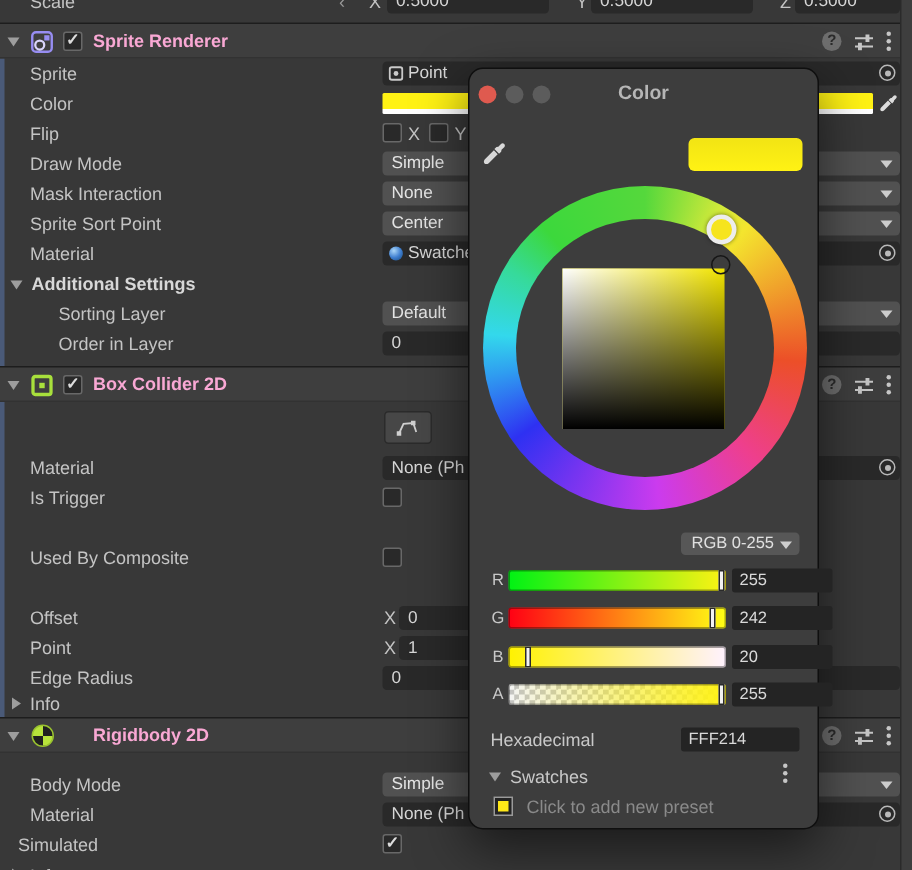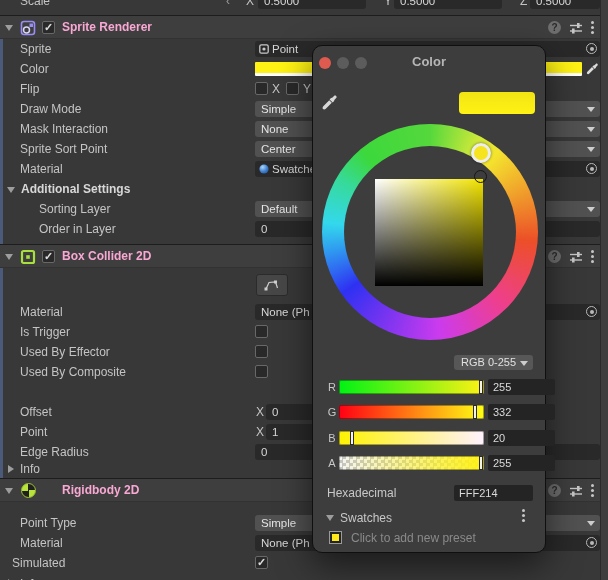--- a/index.html
+++ b/index.html
@@ -224,24 +224,20 @@
       <span class="txt">None (Ph</span>
       <div class="picker"></div>
     </div>
   </div>
 
   <div class="row" style="top:322px">
     <span class="lbl" style="left:20px">Is Trigger</span>
     <div class="cb" style="left:255px"></div>
   </div>
 
-  <div class="row" style="top:342px">
-    <span class="lbl" style="left:20px">Used By Effector</span>
-    <div class="cb" style="left:255px"></div>
-  </div>
 
   <div class="row" style="top:362px">
     <span class="lbl" style="left:20px">Used By Composite</span>
     <div class="cb" style="left:255px"></div>
   </div>
 
 
   <div class="row" style="top:402px">
     <span class="lbl" style="left:20px">Offset</span>
     <span class="lbl" style="left:256px">X</span>
@@ -278,21 +274,21 @@
     <svg style="position:absolute;left:569px;top:5px" width="14" height="14">
       <line x1="1" y1="4.5" x2="13" y2="4.5" stroke="#c6c6c6" stroke-width="1.4"></line>
       <rect x="8" y="2" width="2.6" height="5" fill="#c6c6c6"></rect>
       <line x1="1" y1="10" x2="13" y2="10" stroke="#c6c6c6" stroke-width="1.4"></line>
       <rect x="3" y="7.5" width="2.6" height="5" fill="#c6c6c6"></rect>
     </svg>
     <div class="kebab" style="left:591px;top:5px"></div>
   </div>
 
   <div class="row" style="top:513px">
-    <span class="lbl" style="left:20px">Point Type</span>
+    <span class="lbl" style="left:20px">Body Mode</span>
     <div class="dd" style="left:255px;width:345px">
       <span class="txt">Simple</span>
         <div class="arr"></div>
     </div>
   </div>
 
   <div class="row" style="top:533px">
     <span class="lbl" style="left:20px">Material</span>
     <div class="tf" style="left:255px;width:345px">
       <span class="txt">None (Ph</span>
@@ -341,21 +337,21 @@
     </div>
     <div class="vbox" style="top:333px">
         <span class="txt">255</span>
       </div>
 
     <span class="slabel" style="top:359px">G</span>
     <div class="track" style="top:359px;background:linear-gradient(to right,rgb(255,0,20),rgb(255,255,20))">
       <div class="handle" style="left:134px"></div>
     </div>
     <div class="vbox" style="top:358px">
-        <span class="txt">332</span>
+        <span class="txt">242</span>
       </div>
 
     <span class="slabel" style="top:385px">B</span>
     <div class="track" style="top:385px;background:linear-gradient(to right,rgb(255,242,0),rgb(255,242,255))">
       <div class="handle" style="left:11px"></div>
     </div>
     <div class="vbox" style="top:384px">
         <span class="txt">20</span>
       </div>
 

